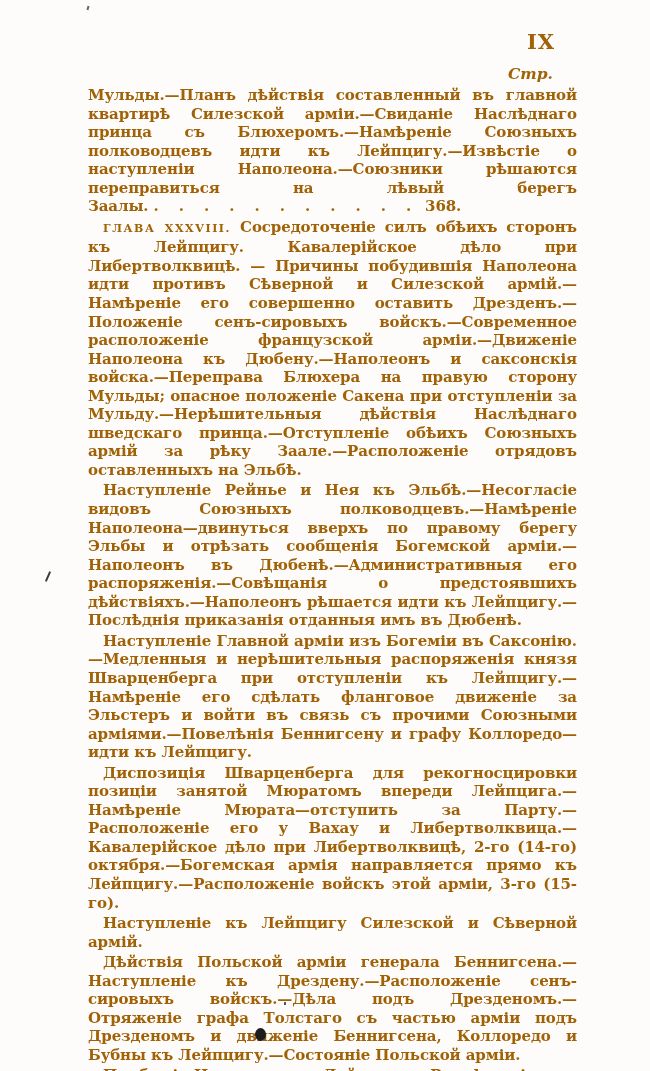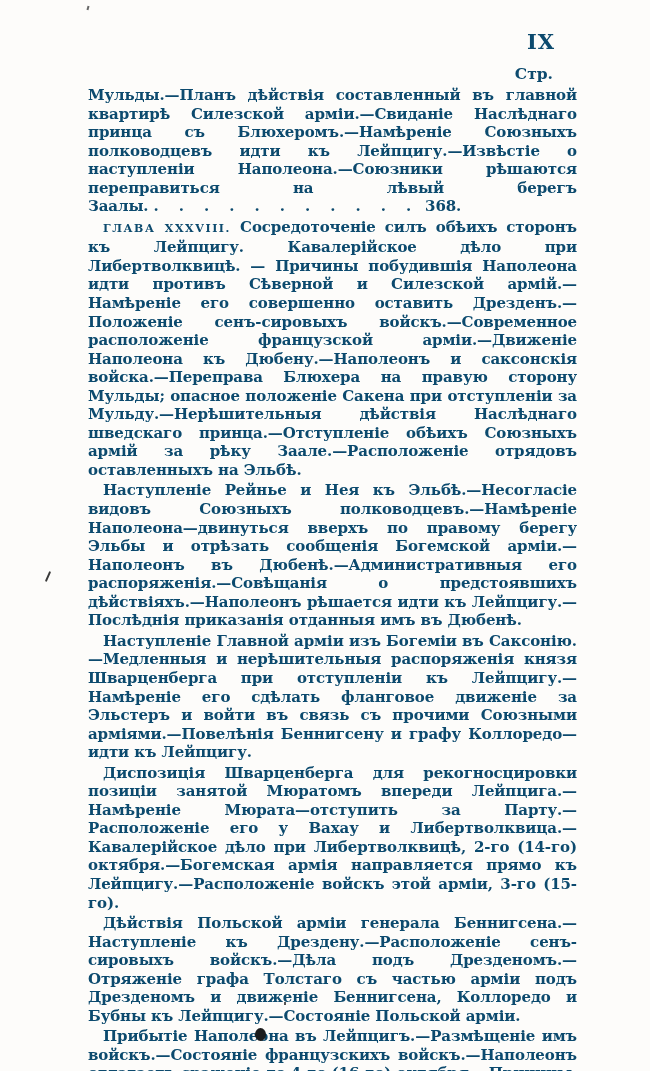--- a/index.html
+++ b/index.html
@@ -7,37 +7,38 @@
     padding: 0;
     background: #ffffff;
   }
   #page {
     position: relative;
     width: 650px;
     height: 1071px;
     background: #fdfcfa;
     overflow: hidden;
     font-family: "DejaVu Serif", "Liberation Serif", serif;
-    color: #0c4a6e;
+    color: #a16207;
   }
   
   .folio {
     position: absolute;
     top: 29px;
     right: 95px;
     font-size: 21px;
     font-weight: bold;
     letter-spacing: 1px;
   }
   .col-label {
     position: absolute;
     top: 64px;
     right: 97px;
     font-size: 15.5px;
     font-weight: bold;
+    font-style: italic;
   }
   
   .text-block {
     position: absolute;
     top: 86px;
     left: 88px;
     width: 489px;
     text-align: justify;
     font-size: 15px;
     line-height: 18.55px;
@@ -110,20 +111,21 @@
   <div class="folio">IX</div>
 
   <div class="col-label">Стр.</div>
 
   <div class="text-block">
       <p class="entry"><span class="seg-normal">Мульды.—Планъ дѣйствія составленный въ главной квартирѣ Силезской арміи.—Свиданіе Наслѣднаго принца съ Блюхеромъ.—Намѣреніе Союзныхъ полководцевъ идти къ Лейпцигу.—Извѣстіе о наступленіи Наполеона.—Союзники рѣшаются переправиться на лѣвый берегъ Заалы.</span><span class="leader-dots">. . . . . . . . . . .</span><span class="page-ref">368.</span></p>
       <p class="entry indent"><span class="seg-chapter">ГЛАВА XXXVIII.</span><span class="seg-italic"> Сосредоточеніе силъ обѣихъ сторонъ къ Лейпцигу. Кавалерійское дѣло при Либертволквицѣ. </span><span class="seg-normal">— Причины побудившія Наполеона идти противъ Сѣверной и Силезской армій.—Намѣреніе его совершенно оставить Дрезденъ.—Положеніе сенъ-сировыхъ войскъ.—Современное расположеніе французской арміи.—Движеніе Наполеона къ Дюбену.—Наполеонъ и саксонскія войска.—Переправа Блюхера на правую сторону Мульды; опасное положеніе Сакена при отступленіи за Мульду.—Нерѣшительныя дѣйствія Наслѣднаго шведскаго принца.—Отступленіе обѣихъ Союзныхъ армій за рѣку Заале.—Расположеніе отрядовъ оставленныхъ на Эльбѣ.</span></p>
       <p class="entry indent"><span class="seg-normal">Наступленіе Рейнье и Нея къ Эльбѣ.—Несогласіе видовъ Союзныхъ полководцевъ.—Намѣреніе Наполеона—двинуться вверхъ по правому берегу Эльбы и отрѣзать сообщенія Богемской арміи.—Наполеонъ въ Дюбенѣ.—Административныя его распоряженія.—Совѣщанія о предстоявшихъ дѣйствіяхъ.—Наполеонъ рѣшается идти къ Лейпцигу.—Послѣднія приказанія отданныя имъ въ Дюбенѣ.</span></p>
       <p class="entry indent"><span class="seg-normal">Наступленіе Главной арміи изъ Богеміи въ Саксонію.—Медленныя и нерѣшительныя распоряженія князя Шварценберга при отступленіи къ Лейпцигу.—Намѣреніе его сдѣлать фланговое движеніе за Эльстеръ и войти въ связь съ прочими Союзными арміями.—Повелѣнія Беннигсену и графу Коллоредо—идти къ Лейпцигу.</span></p>
       <p class="entry indent"><span class="seg-normal">Диспозиція Шварценберга для рекогносцировки позиціи занятой Мюратомъ впереди Лейпцига.—Намѣреніе Мюрата—отступить за Парту.—Расположеніе его у Вахау и Либертволквица.—Кавалерійское дѣло при Либертволквицѣ, 2-го (14-го) октября.—Богемская армія направляется прямо къ Лейпцигу.—Расположеніе войскъ этой арміи, 3-го (15-го).</span></p>
+      <p class="entry indent"><span class="seg-normal">Наступленіе къ Лейпцигу Силезской и Сѣверной армій.</span></p>
       <p class="entry indent"><span class="seg-normal">Дѣйствія Польской арміи генерала Беннигсена.—Наступленіе къ Дрездену.—Расположеніе сенъ-сировыхъ войскъ.—Дѣла подъ Дрезденомъ.—Отряженіе графа Толстаго съ частью арміи подъ Дрезденомъ и движеніе Беннигсена, Коллоредо и Бубны къ Лейпцигу.—Состояніе Польской арміи.</span></p>
       <p class="entry indent"><span class="seg-normal">Прибытіе Наполеона въ Лейпцигъ.—Размѣщеніе имъ войскъ.—Состояніе французскихъ войскъ.—Наполеонъ отлагаетъ сраженіе до 4-го (16-го) октября.—Причины, побудившія Союзниковъ также отложить сраженіе.—Наполеонъ дѣлаетъ смотръ своей арміи.—Воззваніе князя Шварценберга</span></p>
     </div>
 
   <div class="artifact slash"></div>
   <div class="artifact ink-dot"></div>
   <div class="artifact speck-1"></div>
   <div class="artifact speck-2"></div>
 
 </div>

